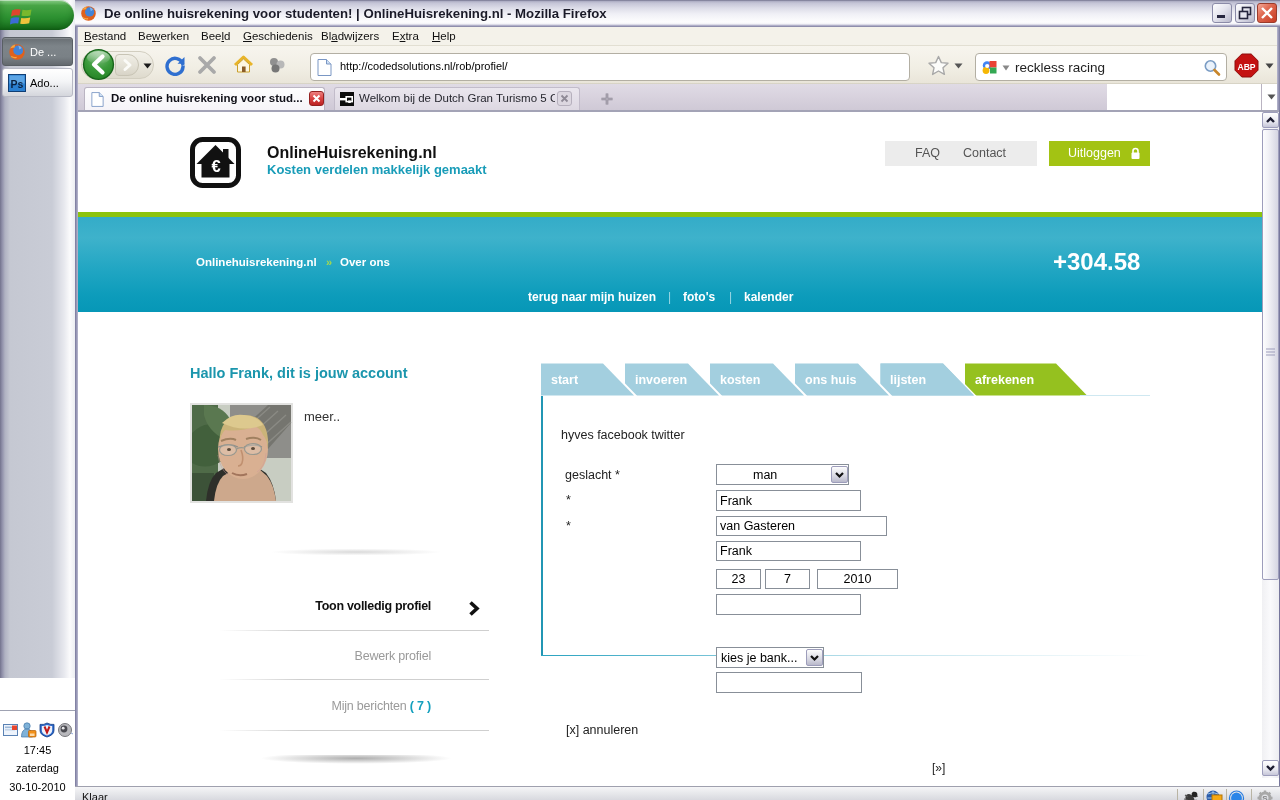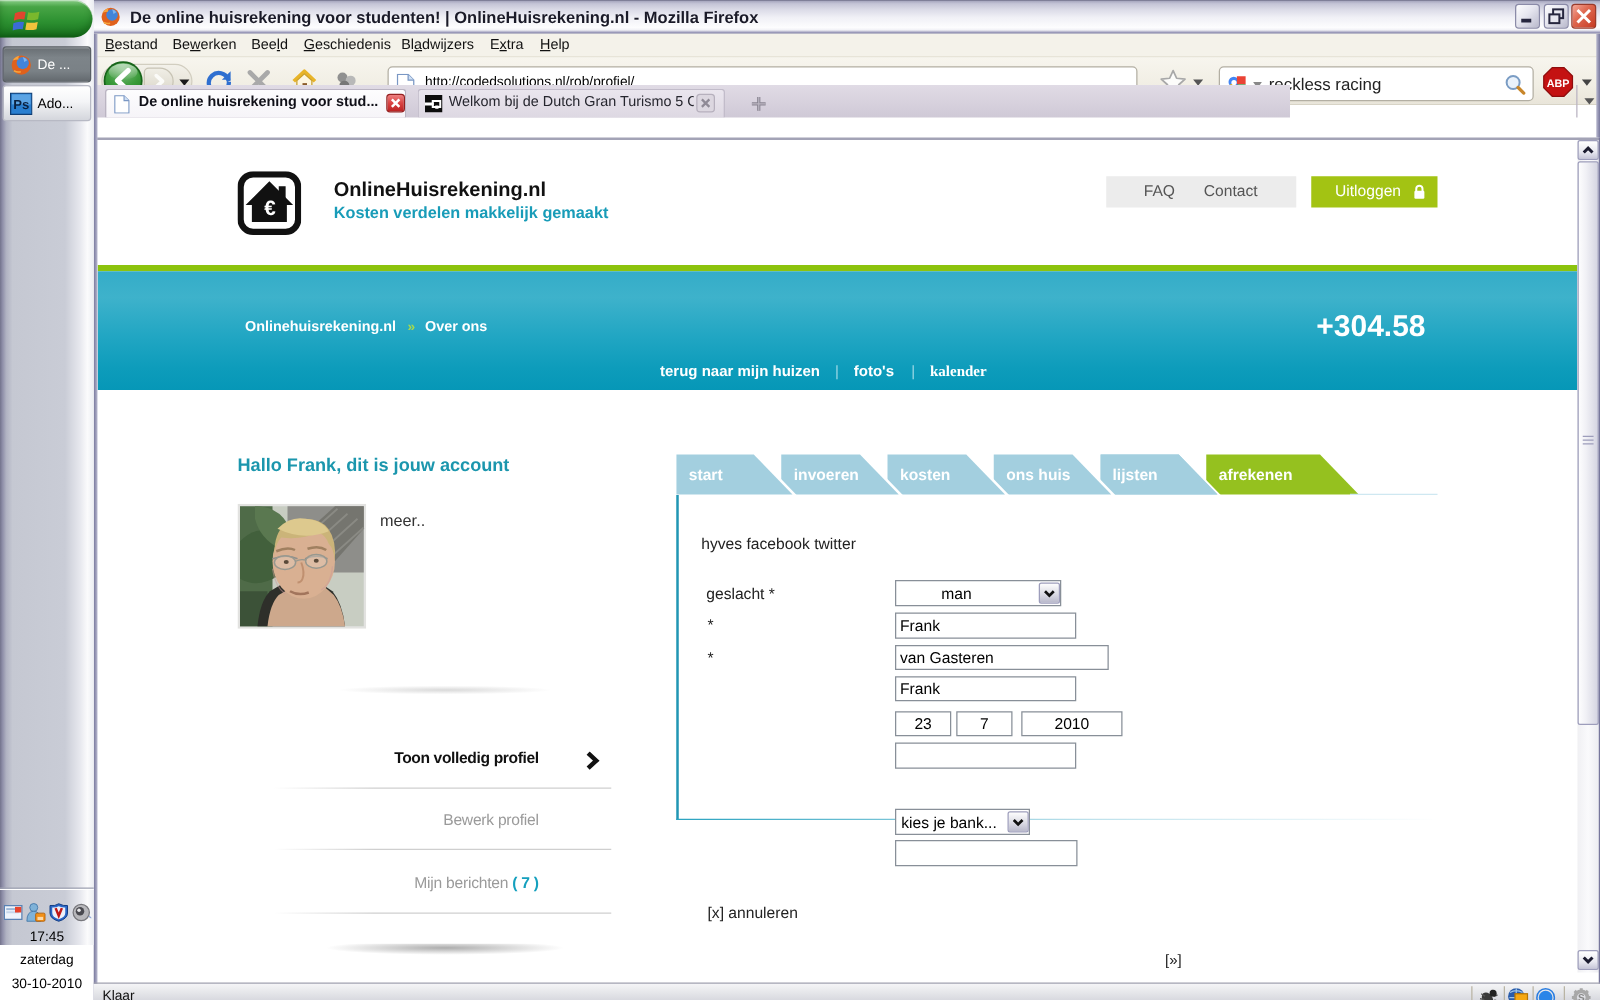--- a/index.html
+++ b/index.html
@@ -1,21 +1,21 @@
 <!DOCTYPE html>
 <html><head>
 <meta charset="utf-8">
 <style>
 * { margin:0; padding:0; box-sizing:border-box; }
 html,body { width:1280px; height:800px; overflow:hidden; }
 body { font-family:"Liberation Sans", sans-serif; }
 #screen { position:relative; width:1280px; height:800px; background:#fff; overflow:hidden; }
 .abs { position:absolute; }
 
-#taskbar { left:0; top:0; width:75px; height:756px;
+#taskbar { left:0; top:0; width:75px; height:678px;
   background:linear-gradient(90deg,#73738c 0,#8e8ea8 2px,#b0b2c2 5px,#c5c8d2 10px,#c9ccd6 52px,#e7e8ee 64px,#fbfbfc 70px,#eceef2 75px); }
 #startbtn { left:0; top:0; width:74px; height:30px; border-radius:0 15px 15px 0;
   background:linear-gradient(180deg,#8cd08a 0,#48a546 18%,#2e9232 55%,#1e7c24 90%,#15691b 100%);
   box-shadow:inset 0 1px 0 rgba(255,255,255,.45), inset 0 -4px 6px rgba(0,60,0,.35); }
 .taskbtn { left:2px; width:71px; height:29px; border-radius:3px; font-size:11px; display:flex; align-items:center; gap:4px; padding-left:5px; }
 #tb1 { top:37px; background:linear-gradient(180deg,#686e73 0,#7d8489 30%,#7a8186 70%,#63696e 100%); color:#fff; border:1px solid #595f64; box-shadow:inset 0 1px 0 rgba(255,255,255,.18); }
 #tb2 { top:68px; background:linear-gradient(180deg,#ffffff 0,#f4f5f7 45%,#d4d6dc 100%); color:#000; border:1px solid #b7b9c4; }
 #tray { left:0; top:710px; width:75px; height:90px; border-top:1px solid #9fa2b2; box-shadow:inset 0 1px 0 #fff; }
 .traytxt { width:75px; text-align:center; font-size:11px; color:#000; }
 
@@ -24,21 +24,21 @@
   background:linear-gradient(180deg,#63637e 0,#a9a9c1 1px,#c4c4d6 3px,#dcdce8 8px,#f0f0f6 14px,#fdfdfe 22px,#f2f2f7 24px,#9a99b9 26px,#83839f 27px); }
 #titletxt { left:29px; top:6px; font-size:13.2px; font-weight:bold; color:#1a1a28; text-shadow:0 1px 0 rgba(255,255,255,.6); }
 .winbtn { top:3px; width:20px; height:20px; border-radius:3px; border:1px solid #8b8ba8; }
 .winbtn.silver { background:linear-gradient(135deg,#fdfdfe 0,#e6e6ef 45%,#b9b9cc 100%); }
 .winbtn.red { background:linear-gradient(135deg,#f5a898 0,#e06a52 40%,#c63a22 100%); border-color:#9a3b2b; }
 #menubar { left:0; top:27px; width:1205px; height:19px; background:#f4f2ea; border-bottom:1px solid #e2dfd2; font-size:11.5px; color:#111; }
 #menubar span { position:absolute; top:3px; }
 #navbar { left:0; top:46px; width:1205px; height:38px; background:linear-gradient(180deg,#f7f5ee 0,#f1eee4 60%,#e9e5d9 100%); border-bottom:1px solid #d8d4c6; }
 #urlbar { left:235px; top:7px; width:600px; height:28px; background:#fff; border:1px solid #b3afa3; border-radius:4px; }
 #searchbox { left:900px; top:7px; width:252px; height:28px; background:#fff; border:1px solid #b3afa3; border-radius:4px; }
-#tabbar { left:0; top:68px; width:957px; height:26px; background:linear-gradient(180deg,#e0dbe5 0,#d7d1dd 55%,#cfc9d6 100%); }
+#tabbar { left:0; top:84px; width:1032px; height:26px; background:linear-gradient(180deg,#e0dbe5 0,#d7d1dd 55%,#cfc9d6 100%); }
 .tab { top:3px; height:23px; font-size:12px; }
 #tab1 { left:9px; width:241px; background:linear-gradient(180deg,#fdfdfe 0,#f6f4f8 100%); border:1px solid #bab4c2; border-bottom:none; border-radius:3px 3px 0 0; }
 #tab2 { left:259px; width:246px; background:linear-gradient(180deg,#eae6ee 0,#ddd8e2 100%); border:1px solid #c2bcca; border-bottom:none; border-radius:3px 3px 0 0; }
 #content { left:3px; top:110px; width:1184px; height:668px; background:#fff; overflow:hidden; }
 #scrollbar { left:1187px; top:110px; width:17px; height:668px; background:linear-gradient(90deg,#f0f0f3 0,#fafafc 50%,#ededf1 100%); }
 .sbtn { left:0px; width:17px; height:17px; background:linear-gradient(180deg,#fff 0,#e8e8f0 60%,#c6c6d8 100%); border:1px solid #9d9dbb; border-radius:2px; }
 #sthumb { left:0px; top:19px; width:17px; height:451px; background:linear-gradient(90deg,#fdfdfe 0,#f0f0f5 40%,#d5d5e2 100%); border:1px solid #9d9dbb; border-radius:2px; }
 #statusbar { left:0; top:786px; width:1205px; height:14px; background:linear-gradient(180deg,#f5f5f7 0,#e8e9ec 45%,#d8d9df 100%); border-top:1px solid #9fa0ae; font-size:11px; color:#111; }
 #greenstripe { left:0; top:102px; width:1184px; height:5px; background:#8cc30d; }
 #banner { left:0; top:107px; width:1184px; height:95px; background:linear-gradient(180deg,#34acc8 0,#3eb2cb 22%,#21a6c3 55%,#0d9cbb 82%,#0697b7 100%); }
@@ -228,21 +228,21 @@
       <div id="greenstripe" class="abs"></div>
       <div id="banner" class="abs">
         <span class="abs wt" style="left:118px;top:39px;font-size:11.5px;">Onlinehuisrekening.nl</span>
         <span class="abs" style="left:248px;top:39px;font-size:11px;font-weight:bold;color:#a6d94c;">»</span>
         <span class="abs wt" style="left:262px;top:39px;font-size:11.5px;">Over ons</span>
         <span class="abs wt" style="left:975px;top:31px;font-size:24px;">+304.58</span>
         <span class="abs wt" style="left:450px;top:73px;font-size:12px;">terug naar mijn huizen</span>
         <span class="abs" style="left:590px;top:73px;font-size:12px;color:#9bd8e5;">|</span>
         <span class="abs wt" style="left:605px;top:73px;font-size:12px;">foto's</span>
         <span class="abs" style="left:651px;top:73px;font-size:12px;color:#9bd8e5;">|</span>
-        <span class="abs wt" style="left:666px;top:73px;font-size:12px;font-family:Liberation Serif, serif;">kalender</span>
+        <span class="abs wt" style="left:666px;top:73px;font-size:12px;">kalender</span>
       </div>
 
       <div class="abs" style="left:112px;top:255px;font-size:14.5px;font-weight:bold;color:#1b96ad;">Hallo Frank, dit is jouw account</div>
       <svg class="abs" style="left:112px;top:293px;" width="103" height="100" viewBox="0 0 103 100">
         <rect x="0" y="0" width="103" height="100" fill="#e2e2e0"></rect>
         <rect x="2" y="2" width="99" height="96" fill="#c8cdc2"></rect>
         <path d="M40 2 H101 V55 L40 55 Z" fill="#8e8e8a"></path>
         <path d="M36 40 L78 2 H101 V20 L70 55 L36 55 Z" fill="#75756f"></path>
         <path d="M42 38 L80 4 M48 44 L88 8 M54 50 L96 12 M62 54 L101 19" stroke="#8a8a84" stroke-width="1.4"></path>
         <rect x="2" y="2" width="26" height="96" fill="#4f6b48"></rect>

